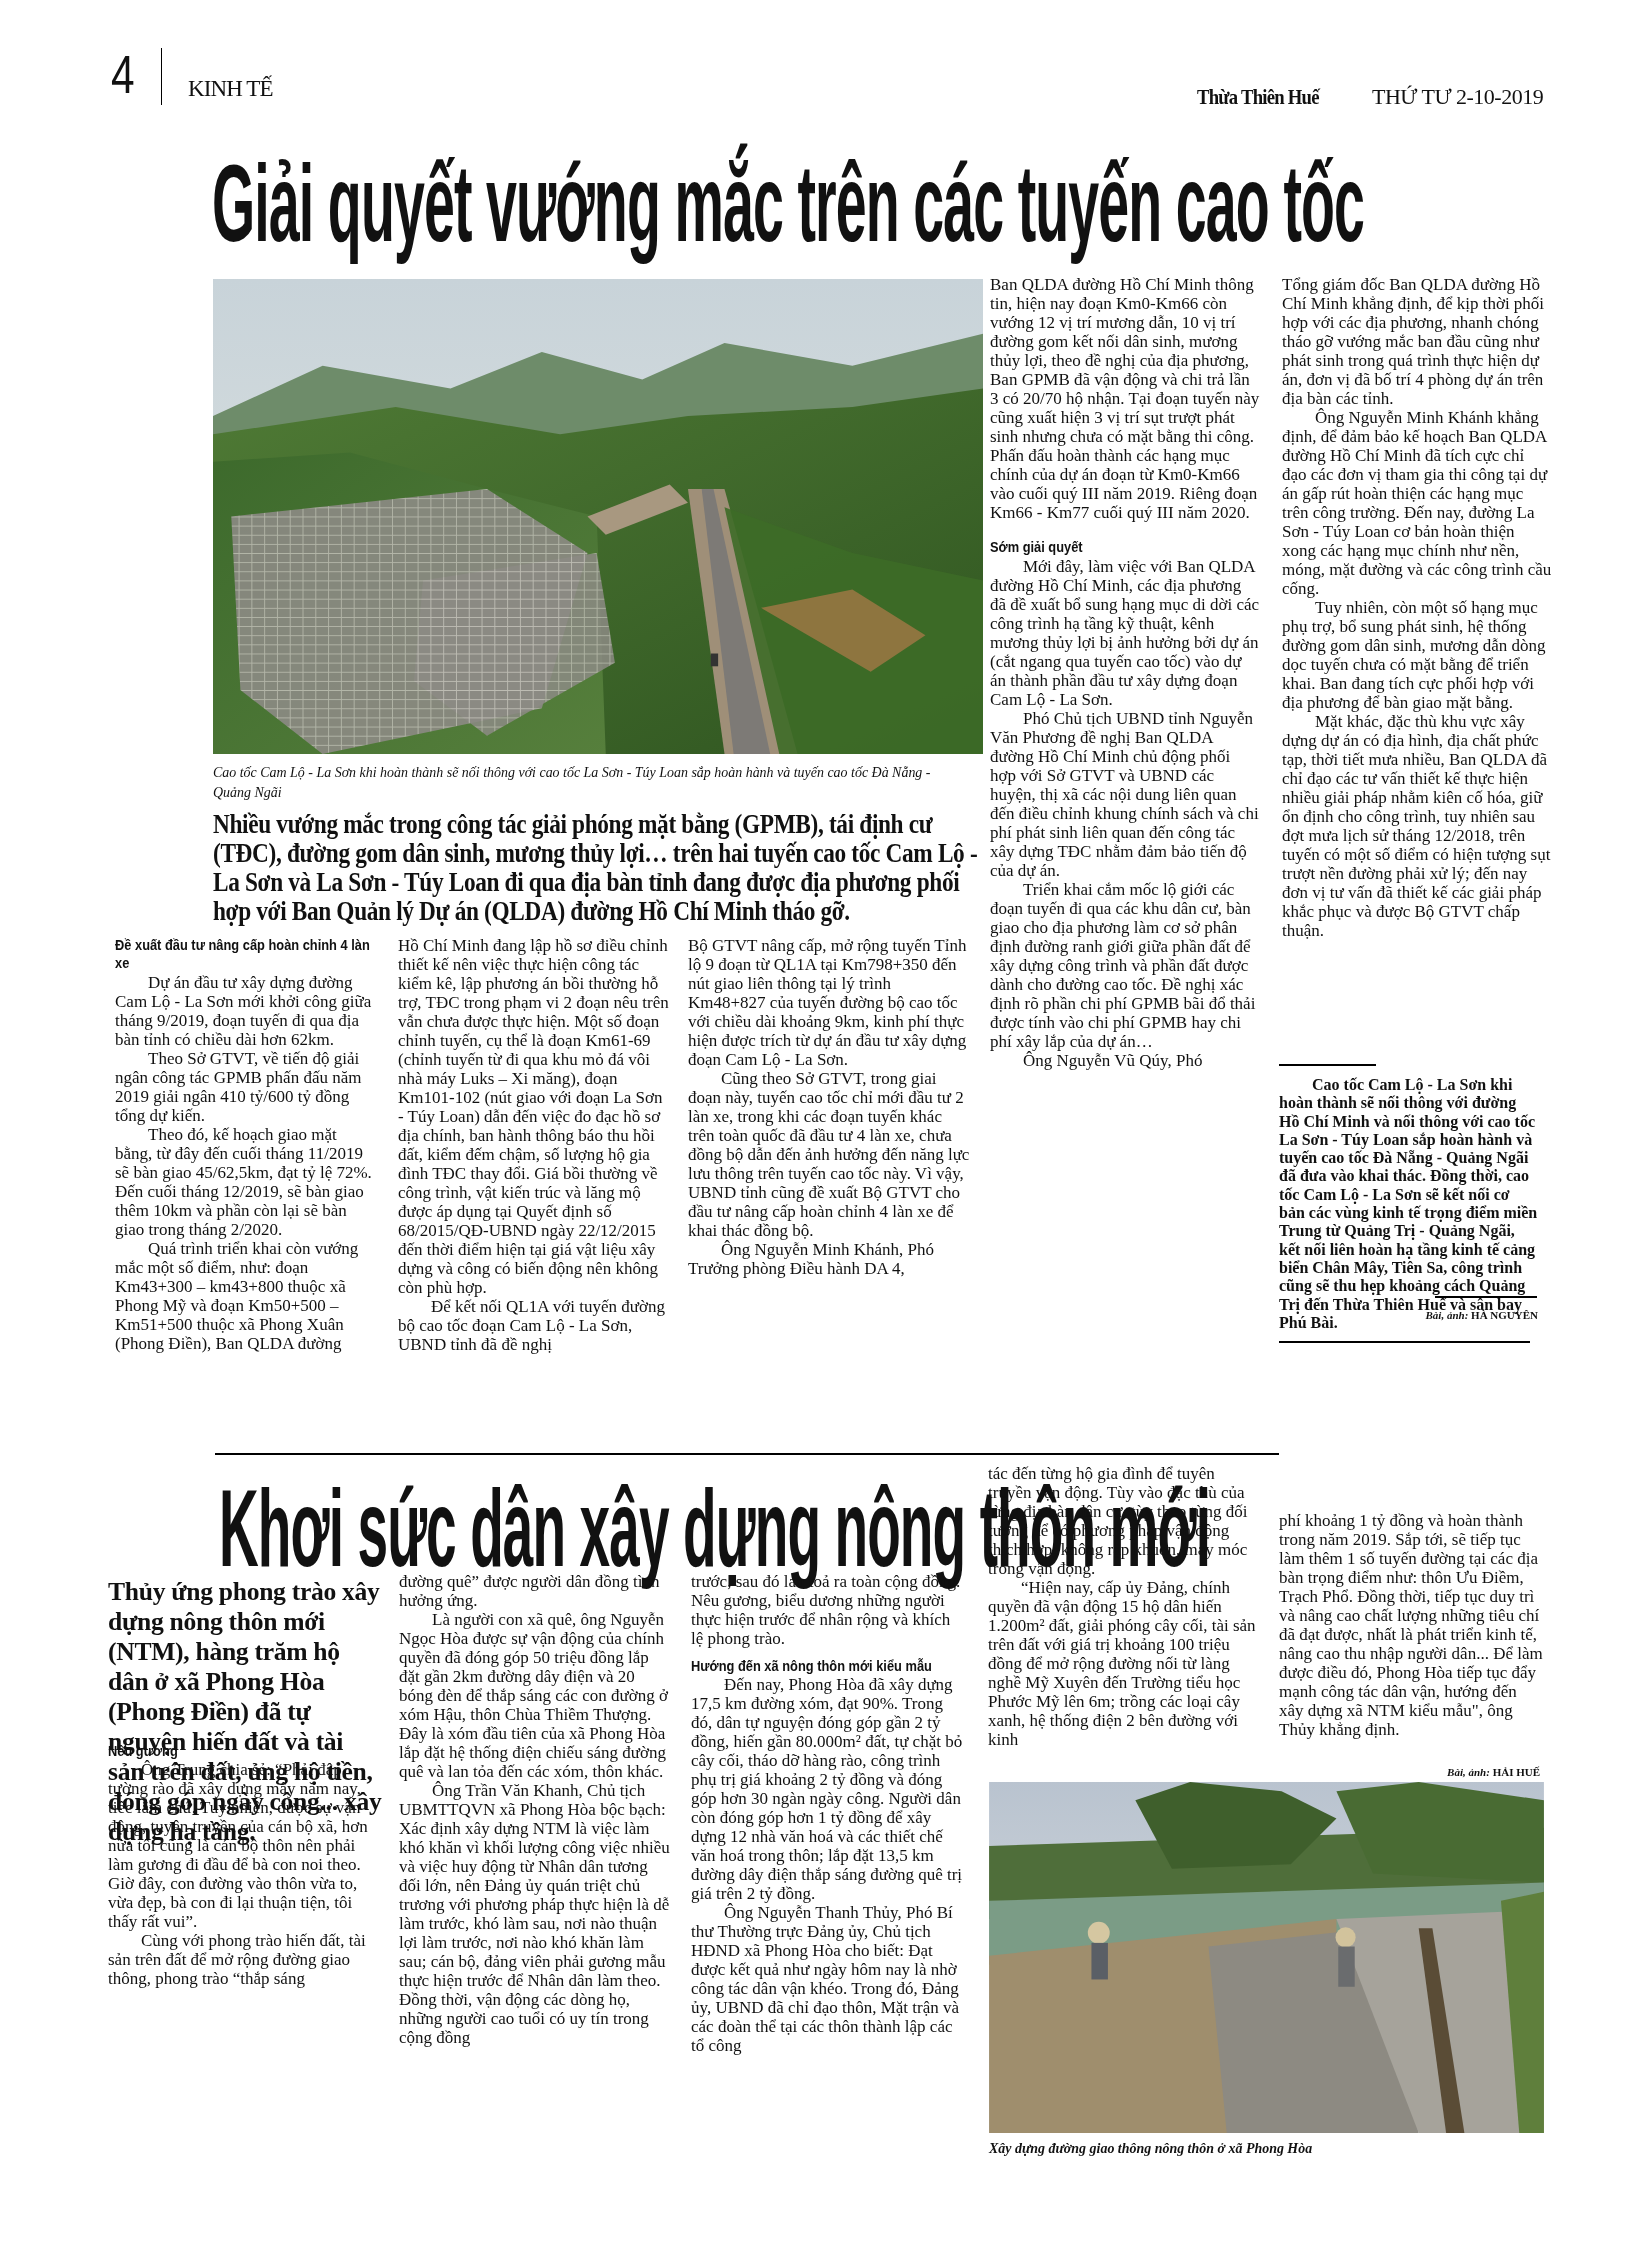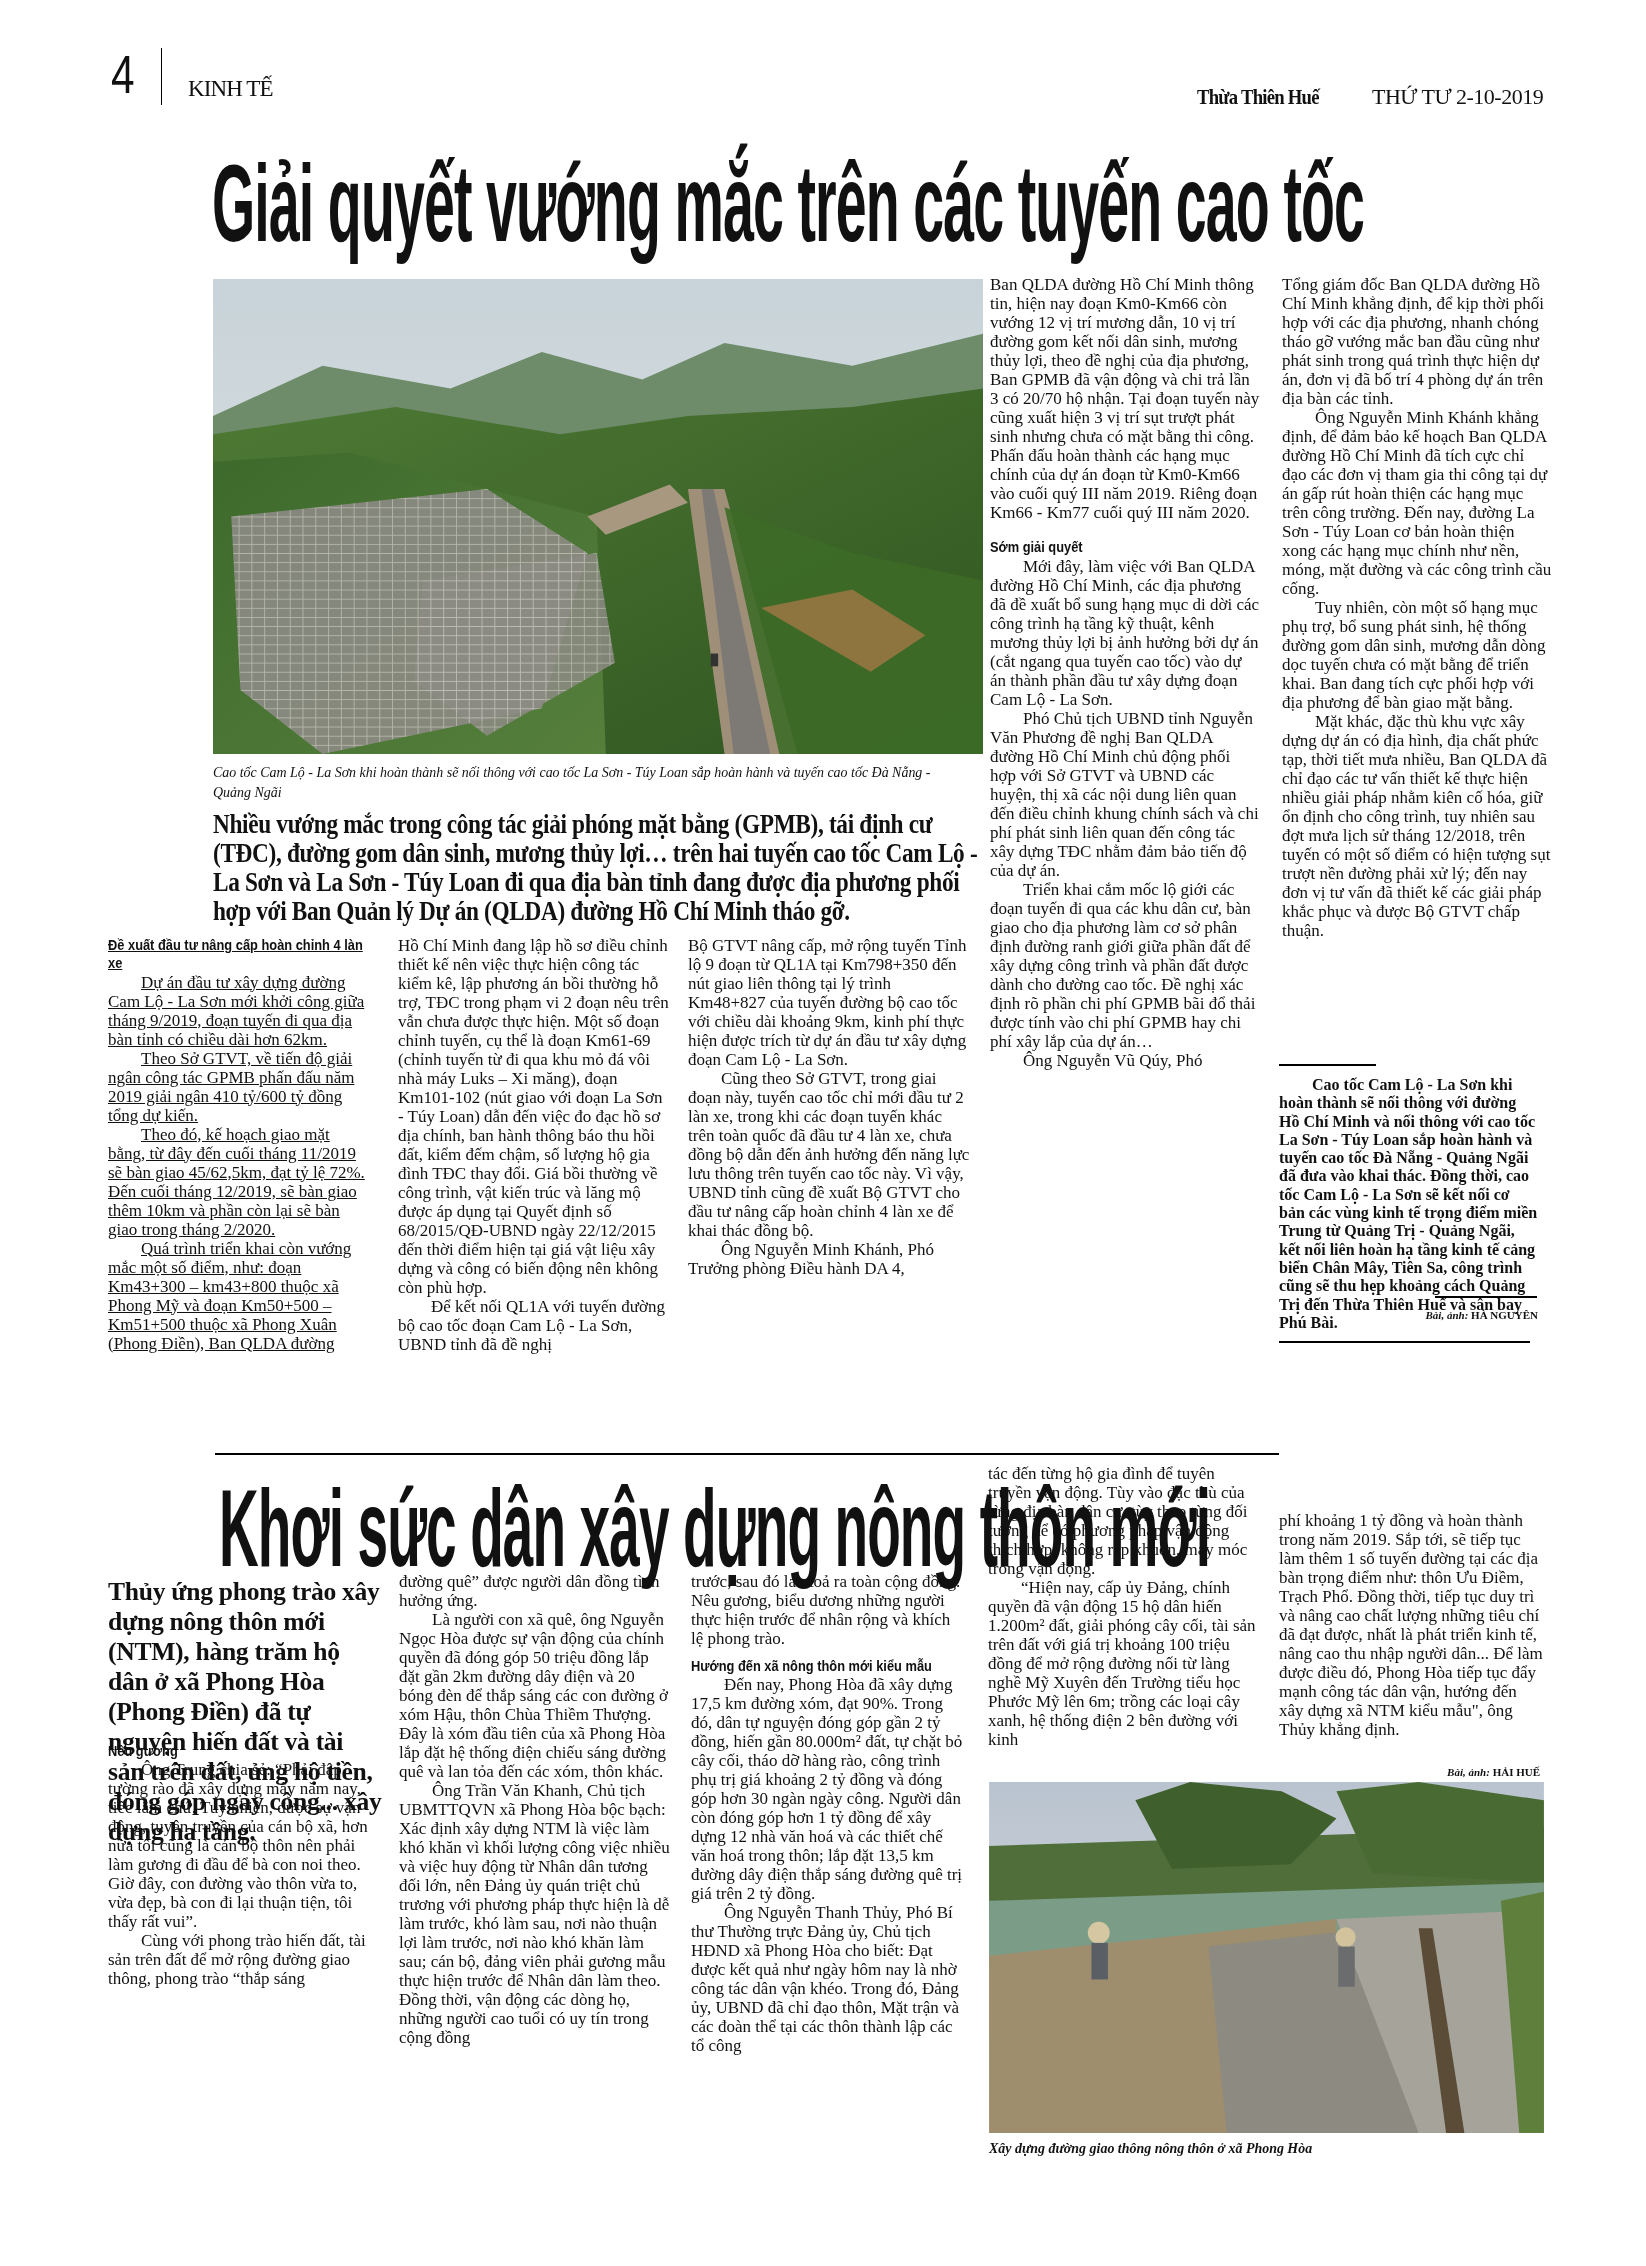--- a/index.html
+++ b/index.html
@@ -69,21 +69,21 @@
     <path d="M560 250 L620 520 L843 520 L843 330 L700 300Z" fill="#3d6b27" opacity="0.9"></path>
     <path d="M600 360 L700 340 L780 390 L720 430Z" fill="#b07b4a" opacity="0.7"></path>
     <rect x="545" y="410" width="8" height="14" fill="#333"></rect>
   </svg>
 </div>
 
 <div class="abs caption" style="left:213px;top:762px;width:831px;">Cao tốc Cam Lộ - La Sơn khi hoàn thành sẽ nối thông với cao tốc La Sơn - Túy Loan sắp hoàn hành và tuyến cao tốc Đà Nẵng - Quảng Ngãi</div>
 
 <div class="abs sapo" style="left:213px;top:810px;width:873px;">Nhiều vướng mắc trong công tác giải phóng mặt bằng (GPMB), tái định cư (TĐC), đường gom dân sinh, mương thủy lợi… trên hai tuyến cao tốc Cam Lộ - La Sơn và La Sơn - Túy Loan đi qua địa bàn tỉnh đang được địa phương phối hợp với Ban Quản lý Dự án (QLDA) đường Hồ Chí Minh tháo gỡ.</div>
 
-<div class="abs col" style="left:108px;top:936px;width:258px;text-decoration:underline;">
+<div class="abs col" style="left:115px;top:936px;width:258px;">
   <div class="sub" style="white-space:normal;width:292px;">Đề xuất đầu tư nâng cấp hoàn chỉnh 4 làn xe</div>
   <p>Dự án đầu tư xây dựng đường Cam Lộ - La Sơn mới khởi công giữa tháng 9/2019, đoạn tuyến đi qua địa bàn tỉnh có chiều dài hơn 62km.</p>
   <p>Theo Sở GTVT, về tiến độ giải ngân công tác GPMB phấn đấu năm 2019 giải ngân 410 tỷ/600 tỷ đồng tổng dự kiến.</p>
   <p>Theo đó, kế hoạch giao mặt bằng, từ đây đến cuối tháng 11/2019 sẽ bàn giao 45/62,5km, đạt tỷ lệ 72%. Đến cuối tháng 12/2019, sẽ bàn giao thêm 10km và phần còn lại sẽ bàn giao trong tháng 2/2020.</p>
   <p>Quá trình triển khai còn vướng mắc một số điểm, như: đoạn Km43+300 – km43+800 thuộc xã Phong Mỹ và đoạn Km50+500 – Km51+500 thuộc xã Phong Xuân (Phong Điền), Ban QLDA đường</p>
 </div>
 
 <div class="abs col" style="left:398px;top:936px;width:274px;">
   <p class="noind">Hồ Chí Minh đang lập hồ sơ điều chỉnh thiết kế nên việc thực hiện công tác kiểm kê, lập phương án bồi thường hỗ trợ, TĐC trong phạm vi 2 đoạn nêu trên vẫn chưa được thực hiện. Một số đoạn chỉnh tuyến, cụ thể là đoạn Km61-69 (chỉnh tuyến từ đi qua khu mỏ đá vôi nhà máy Luks – Xi măng), đoạn Km101-102 (nút giao với đoạn La Sơn - Túy Loan) dẫn đến việc đo đạc hồ sơ địa chính, ban hành thông báo thu hồi đất, kiểm đếm chậm, số lượng hộ gia đình TĐC thay đổi. Giá bồi thường về công trình, vật kiến trúc và lăng mộ được áp dụng tại Quyết định số 68/2015/QĐ-UBND ngày 22/12/2015 đến thời điểm hiện tại giá vật liệu xây dựng và công có biến động nên không còn phù hợp.</p>
   <p>Để kết nối QL1A với tuyến đường bộ cao tốc đoạn Cam Lộ - La Sơn, UBND tỉnh đã đề nghị</p>

